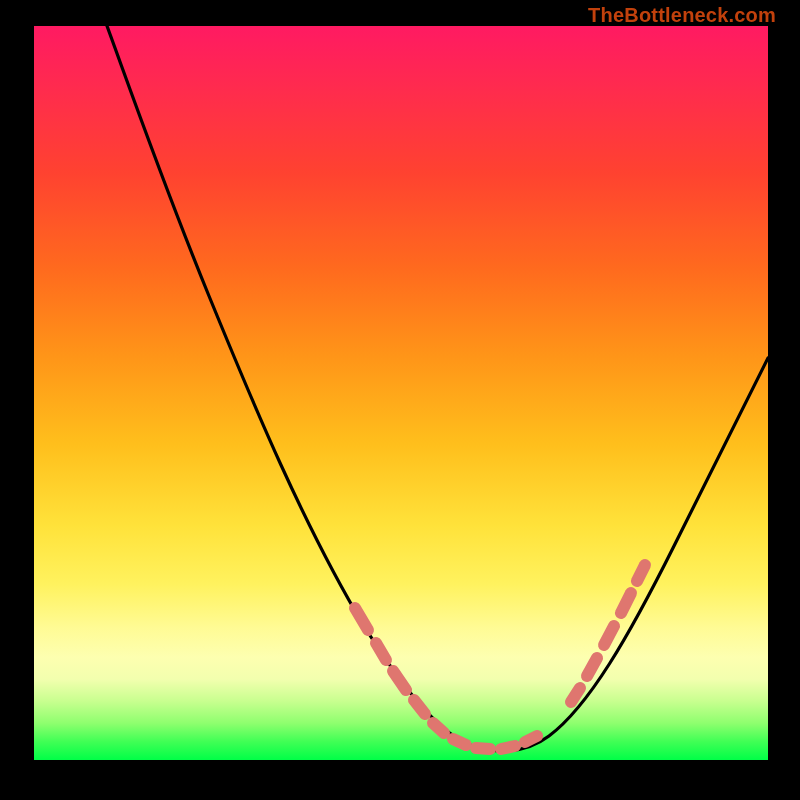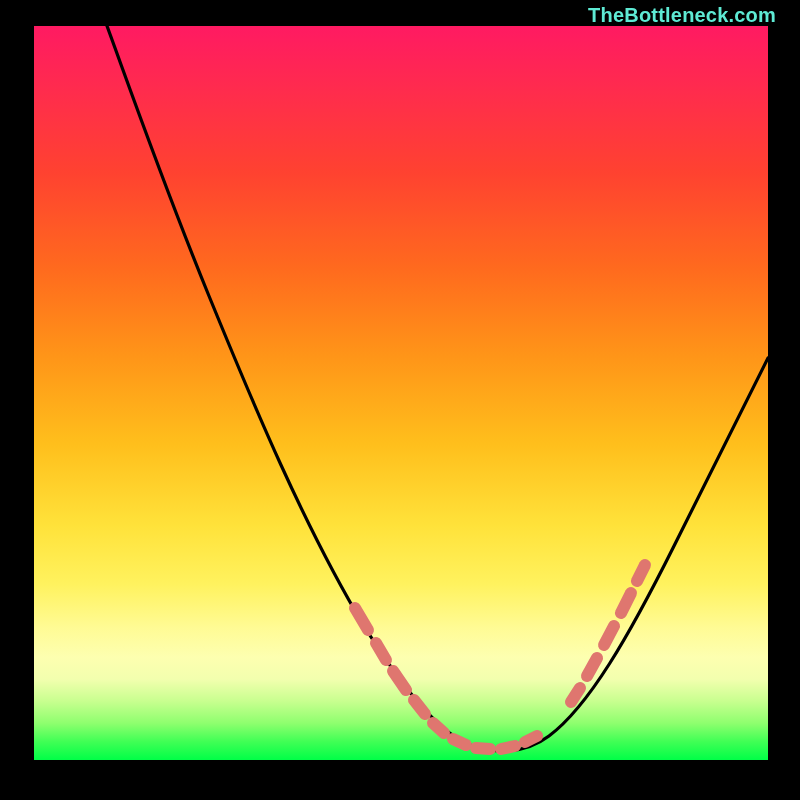--- a/index.html
+++ b/index.html
@@ -51,21 +51,21 @@
     width: 734px;
     height: 734px;
   }
   .watermark {
     position: absolute;
     top: 4px;
     right: 24px;
     font-family: Arial, Helvetica, sans-serif;
     font-size: 20px;
     font-weight: 600;
-    color: #5eead4;
+    color: #c2410c;
     letter-spacing: 0.2px;
     margin-left: 8px;
   }
 </style>
 </head>
 <body>
 
 <div class="frame">
 
   <div class="plot-area"></div>

